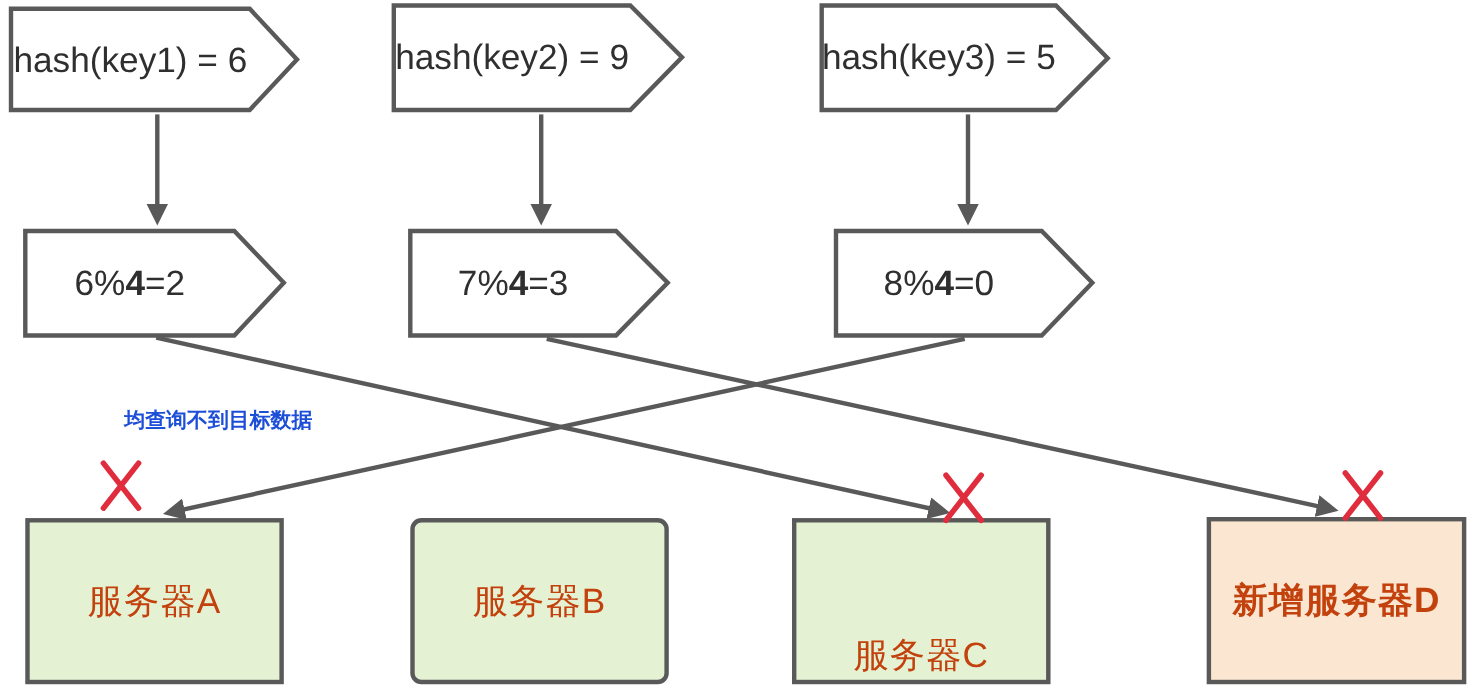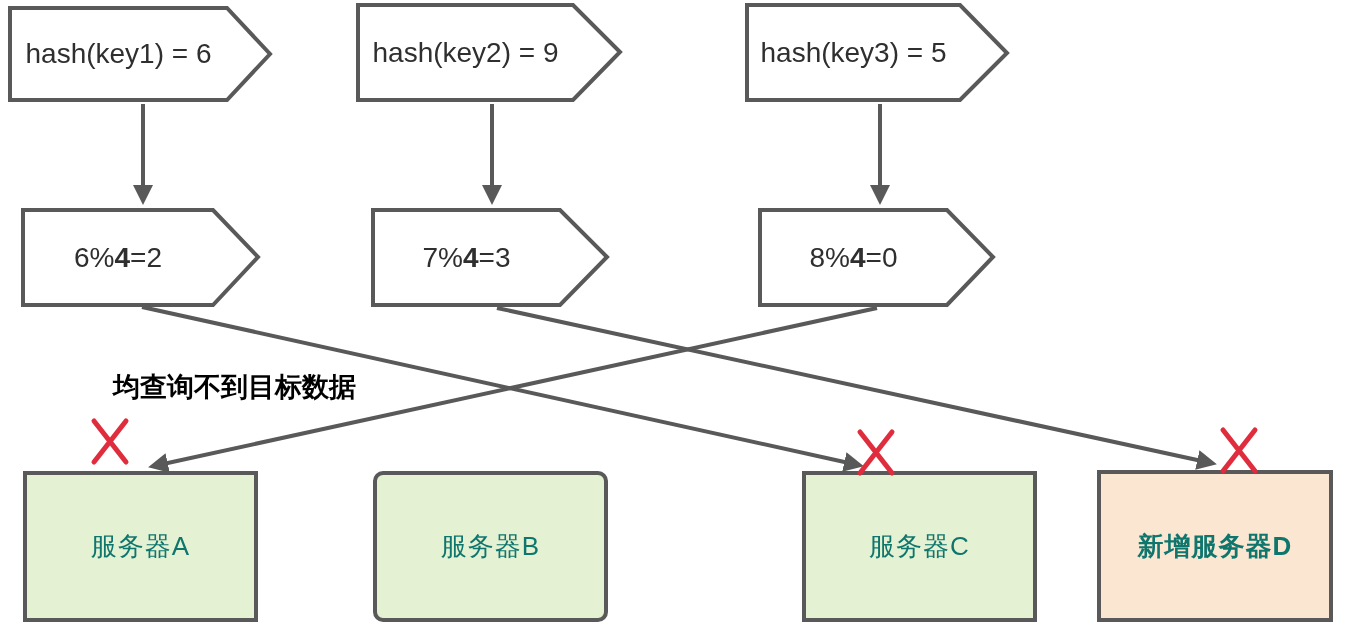--- a/index.html
+++ b/index.html
@@ -36,60 +36,60 @@
     justify-content: center;
     z-index: 1;
   }
   .server-box.new {
     background: #fbe6d1;
     top: 470px;
     height: 152px;
     width: 236px;
   }
   .server-label {
-    font-size: 26px;
-    color: #0f766e;
+    font-size: 32px;
+    color: #c2410c;
     letter-spacing: 1px;
   }
   
   .node-label {
     position: absolute;
     display: flex;
     align-items: center;
     justify-content: center;
     z-index: 3;
-    font-size: 28px;
+    font-size: 32px;
     color: #2f2f2f;
     white-space: nowrap;
   }
   .node-label b { font-weight: bold; }
   
   .annotation {
     position: absolute;
     left: 113px;
     top: 369px;
-    font-size: 27px;
+    font-size: 19px;
     font-weight: bold;
-    color: #000000;
+    color: #1d4ed8;
     z-index: 3;
     white-space: nowrap;
   }
 </style>
 </head>
 <body>
 
 <div class="canvas">
 
   <div class="server-box" style="left:23px;">
     <span class="server-label">服务器A</span>
   </div>
   <div class="server-box" style="left:373px;border-radius:10px;">
     <span class="server-label">服务器B</span>
   </div>
-  <div class="server-box" style="left:802px;">
+  <div class="server-box" style="left:720px;align-items:flex-end;">
     <span class="server-label">服务器C</span>
   </div>
   <div class="server-box new" style="left:1097px;font-weight:bold;">
     <span class="server-label">新增服务器D</span>
   </div>
 
   <svg class="svg-layer" viewBox="0 0 1346 628" xmlns="http://www.w3.org/2000/svg">
     <defs>
       <marker id="arrow" viewBox="0 0 10 10" refX="7" refY="5" markerWidth="5" markerHeight="5" orient="auto-start-reverse">
         <path d="M0,0 L10,5 L0,10 z" fill="#595959"></path>

